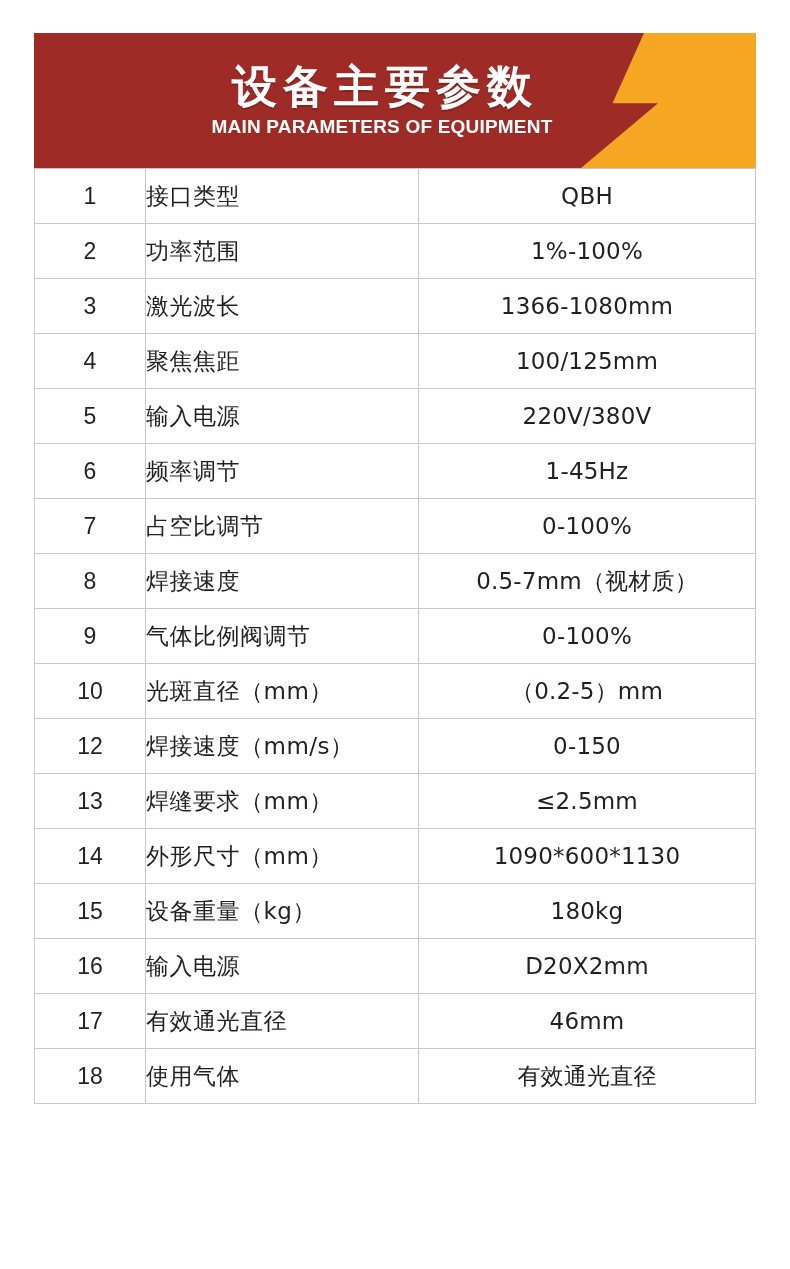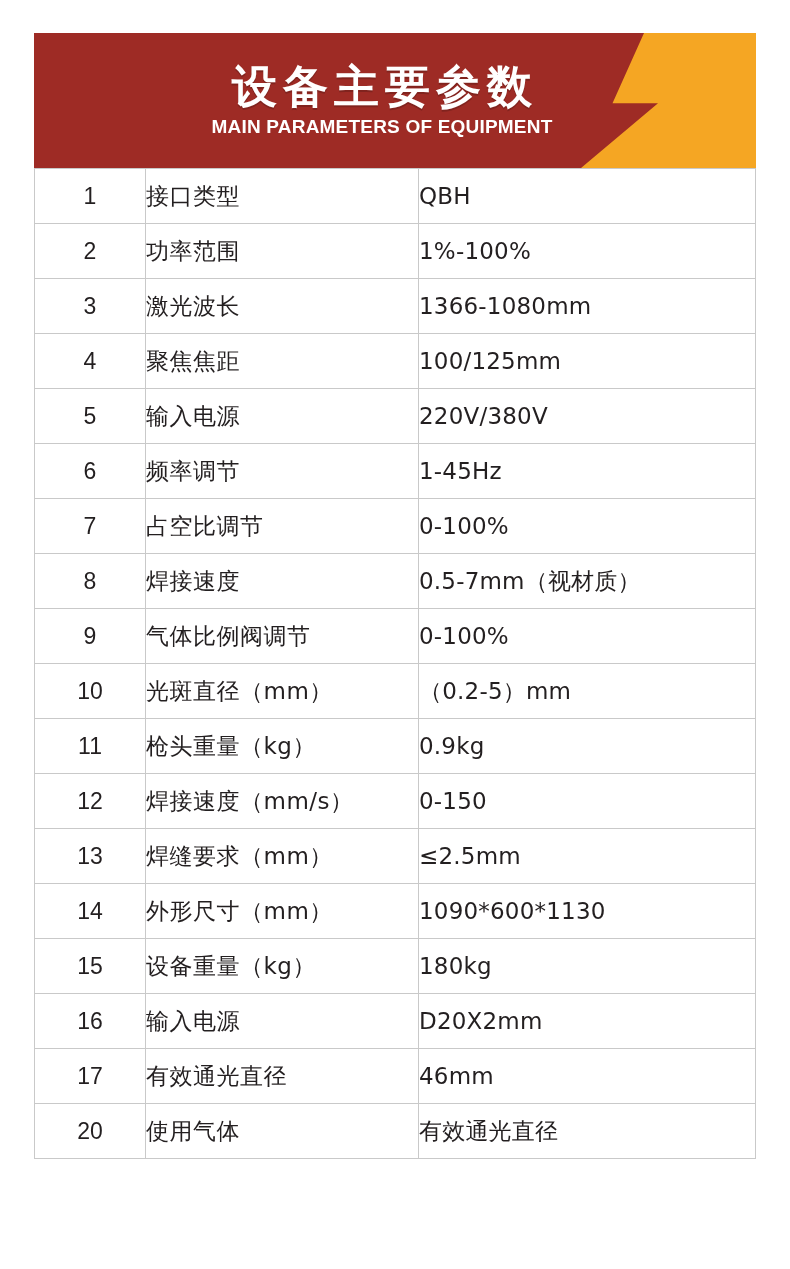--- a/index.html
+++ b/index.html
@@ -91,20 +91,21 @@
     font-size: 24px;
   }
   td.col-name {
     width: 272px;
     padding-left: 22px;
     letter-spacing: 0.5px;
   }
   td.col-val {
     padding-left: 12px;
     letter-spacing: 0.2px;
+    text-align: center;
   }
   tr:first-child td {
     border-top: 1px solid #c9c9c9;
   }
 </style>
 </head>
 <body>
 
 <div class="page">
 
@@ -162,25 +163,20 @@
         <td class="col-idx">9</td>
         <td class="col-name">气体比例阀调节</td>
         <td class="col-val">0-100%</td>
       </tr>
       <tr>
         <td class="col-idx">10</td>
         <td class="col-name">光斑直径（mm）</td>
         <td class="col-val">（0.2-5）mm</td>
       </tr>
       <tr>
-        <td class="col-idx">11</td>
-        <td class="col-name">枪头重量（kg）</td>
-        <td class="col-val">0.9kg</td>
-      </tr>
-      <tr>
         <td class="col-idx">12</td>
         <td class="col-name">焊接速度（mm/s）</td>
         <td class="col-val">0-150</td>
       </tr>
       <tr>
         <td class="col-idx">13</td>
         <td class="col-name">焊缝要求（mm）</td>
         <td class="col-val">≤2.5mm</td>
       </tr>
       <tr>
@@ -197,20 +193,20 @@
         <td class="col-idx">16</td>
         <td class="col-name">输入电源</td>
         <td class="col-val">D20X2mm</td>
       </tr>
       <tr>
         <td class="col-idx">17</td>
         <td class="col-name">有效通光直径</td>
         <td class="col-val">46mm</td>
       </tr>
       <tr>
-        <td class="col-idx">20</td>
+        <td class="col-idx">18</td>
         <td class="col-name">使用气体</td>
         <td class="col-val">有效通光直径</td>
       </tr>
     </tbody>
   </table>
 
 </div>
 
 </body></html>

